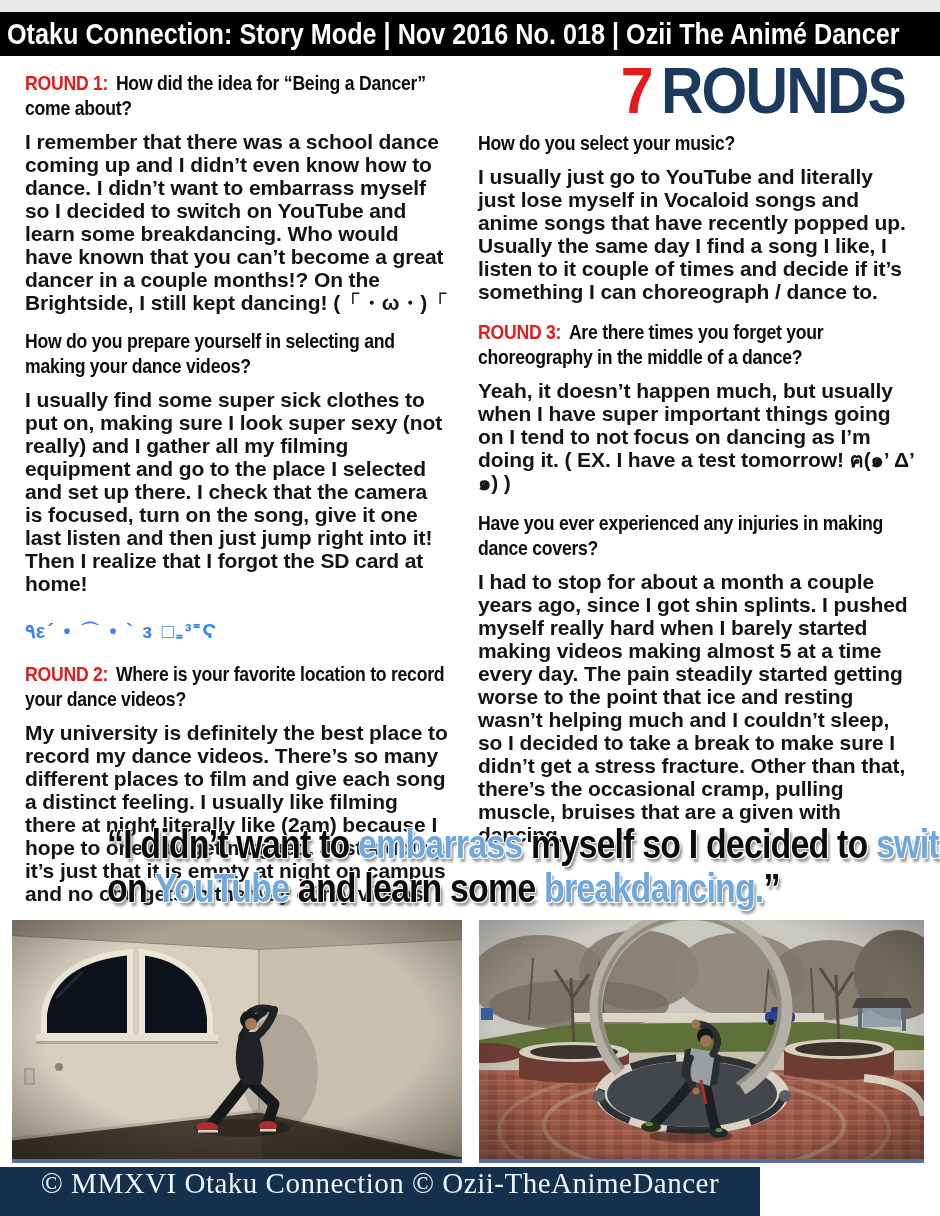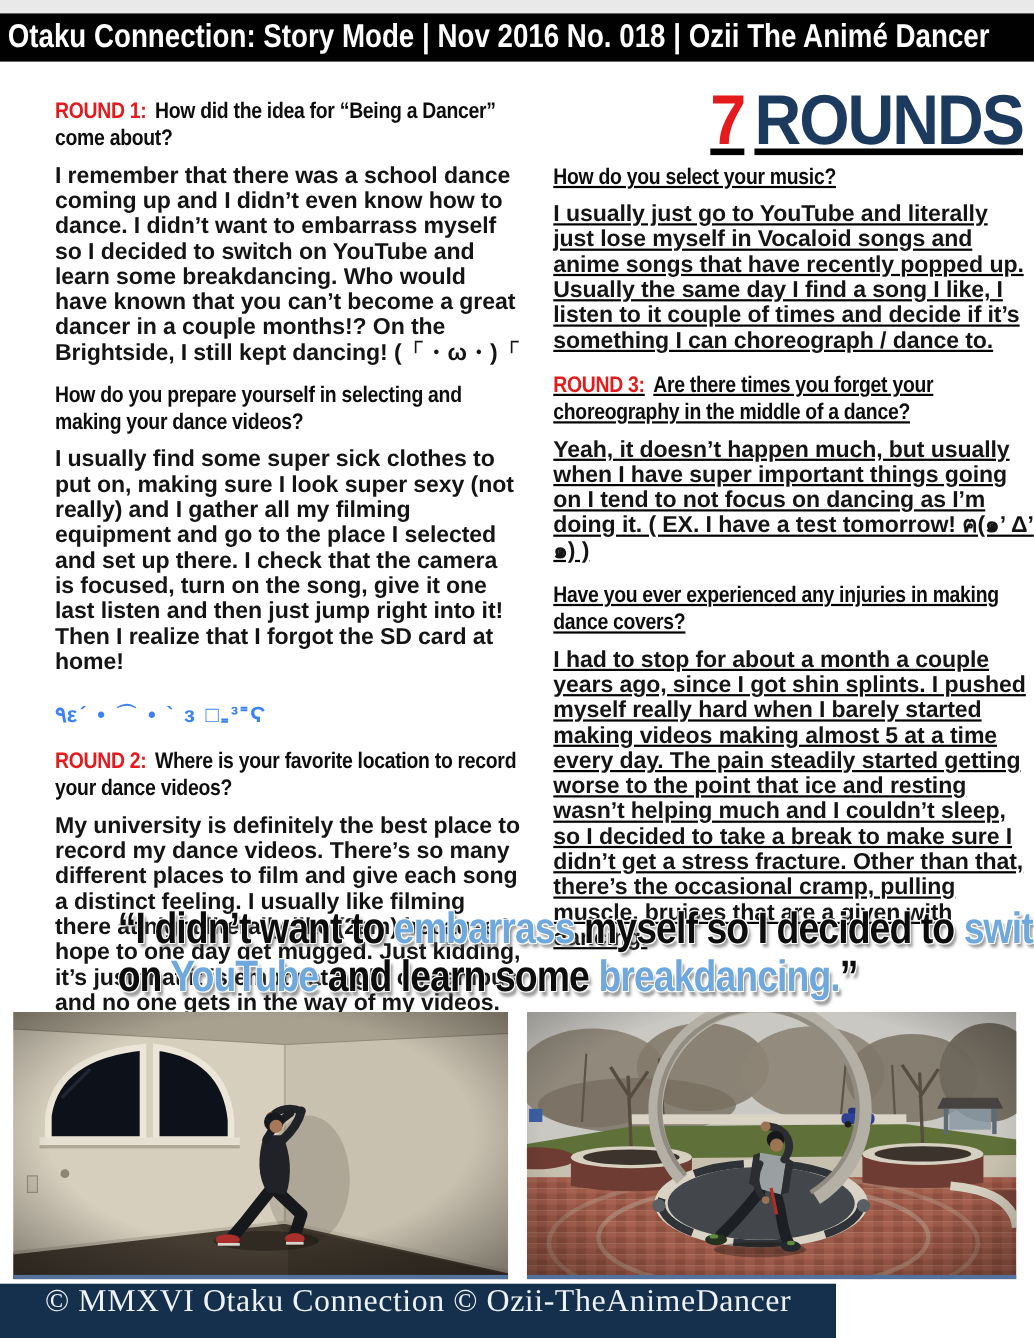--- a/index.html
+++ b/index.html
@@ -5,23 +5,23 @@
   html,body{margin:0;padding:0;background:#e9e9e9;}
   .page{position:relative;width:940px;height:1216px;background:#ffffff;overflow:hidden;
         font-family:"Liberation Sans",sans-serif;margin:12px auto;}
 
   
   .topbar{height:44px;background:#010101;display:flex;align-items:center;padding-left:7px;}
   .topbar .t{color:#ffffff;font-weight:bold;font-size:30px;white-space:nowrap;
              transform:scaleX(.84);transform-origin:0 50%;letter-spacing:0;}
 
   
-  .content{display:flex;padding:26px 0 0 25px;gap:28px;height:744px;justify-content:flex-end;}
+  .content{display:flex;padding:8px 0 0 25px;gap:28px;height:744px;}
   .col{width:425px;}
-  .col.right{width:437px;text-decoration:underline;}
+  .col.right{width:437px;}
 
   .mast{text-align:right;font-weight:bold;font-size:64px;line-height:62px;white-space:nowrap;
         transform:scaleX(.92);transform-origin:100% 50%;letter-spacing:-2px;margin:-4px 10px 8px 0;}
   .mast .n{color:var(--accent-red,#e41a1c);margin-right:10px;}
   .mast .w{color:var(--navy,#1c3a5e);}
 
   .q{font-weight:bold;font-size:20.5px;line-height:25px;color:#0d0d0d;
      transform:scaleX(.86);transform-origin:0 50%;width:116%;
      letter-spacing:-.3px;margin:16px 0 10px;}
   .q.first{margin-top:6px;}

